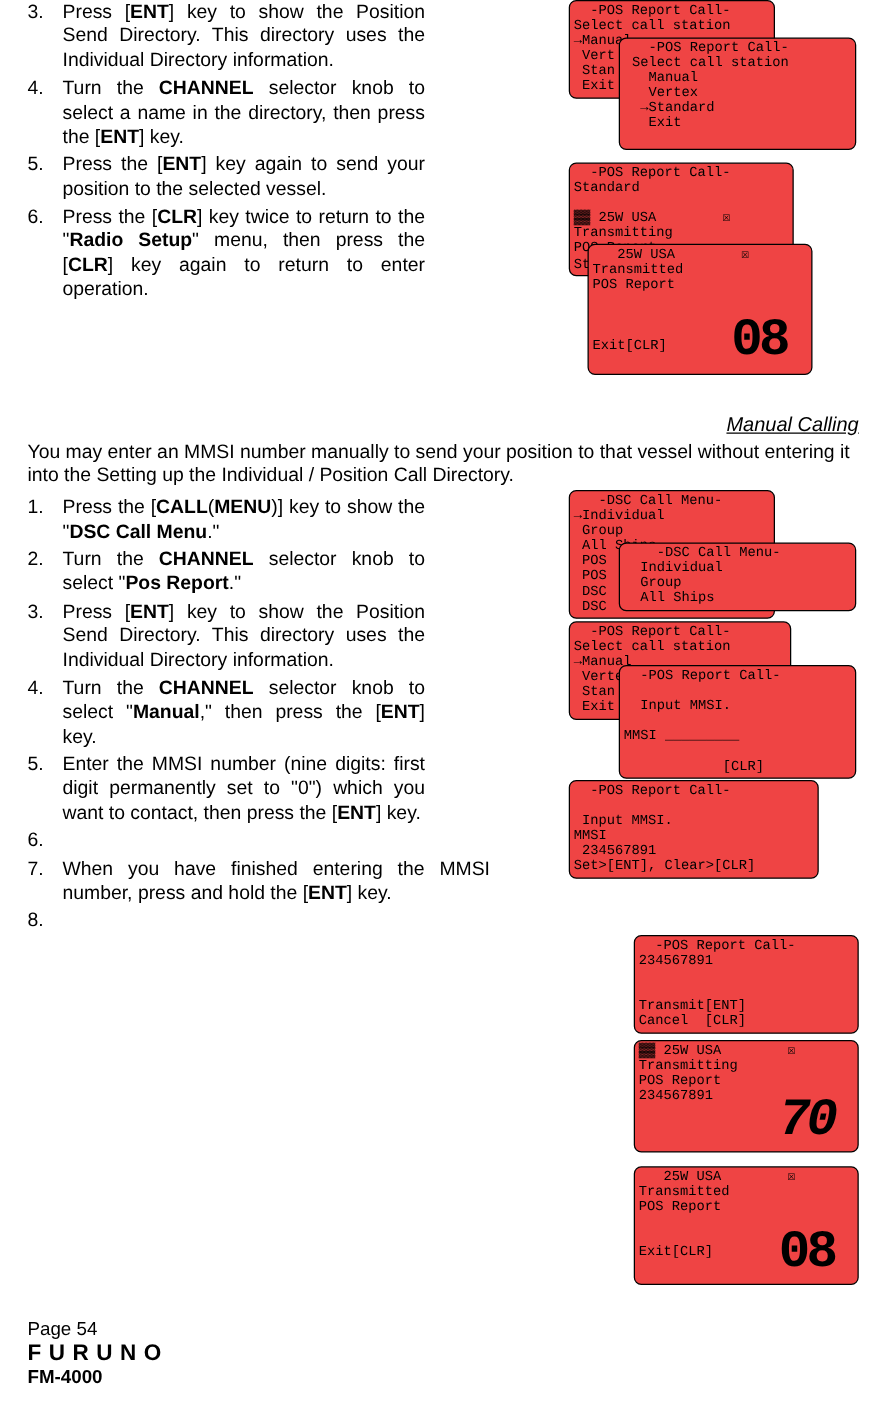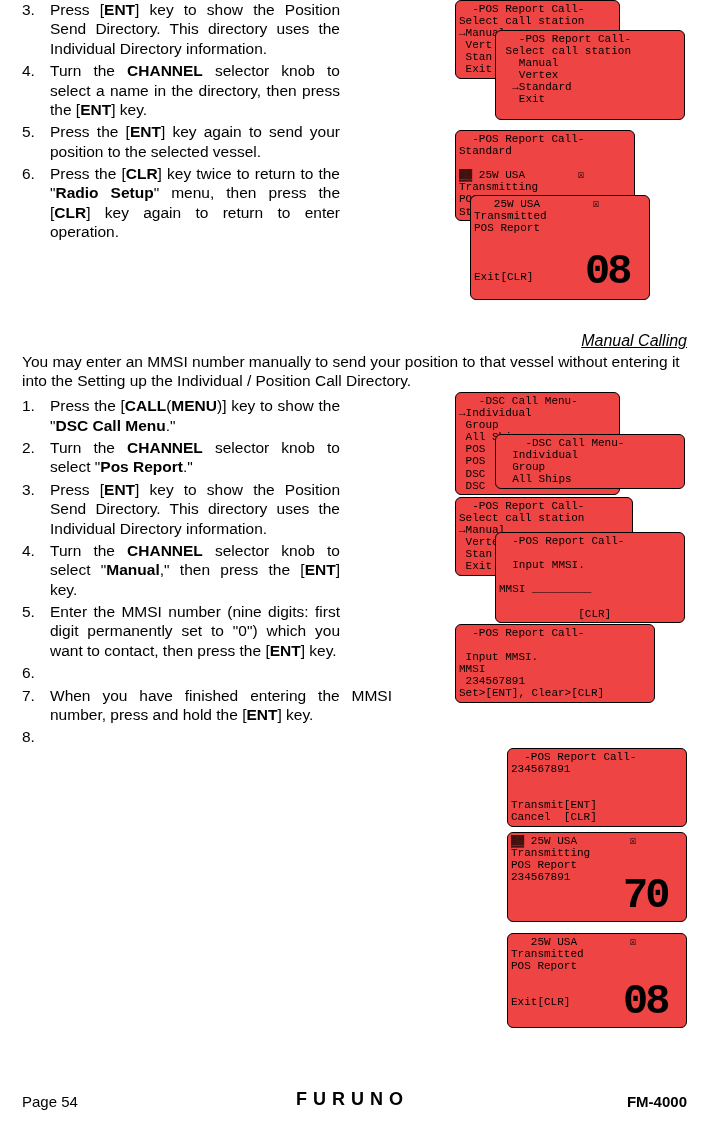--- a/index.html
+++ b/index.html
@@ -61,22 +61,23 @@
     width: 342px;
     flex: 0 0 342px;
   }
   .footer {
     position: absolute;
     bottom: 24px;
     left: 22px;
     right: 22px;
     display: flex;
     justify-content: space-between;
-    align-items: flex-end;
+    align-items: flex-start;
     font-size: 14px;
+    flex-direction: column;
   }
   .footer .page-num {
     font-size: 15px;
   }
   .footer .brand {
     font-weight: 700;
     letter-spacing: 6px;
     font-size: 18px;
   }
   .footer .model {
@@ -107,20 +108,21 @@
     line-height: 1;
     letter-spacing: -3px;
   }
   .big70 {
      font-family: "Courier New", monospace;
     font-size: 42px;
     font-weight: 700;
     position: absolute;
     line-height: 1;
      letter-spacing: -3px;
+     font-style: italic;
   }
 </style>
 </head>
 <body>
 
 <div class="page">
 
   <div class="narrow-top">
     <ol>
       <li>

